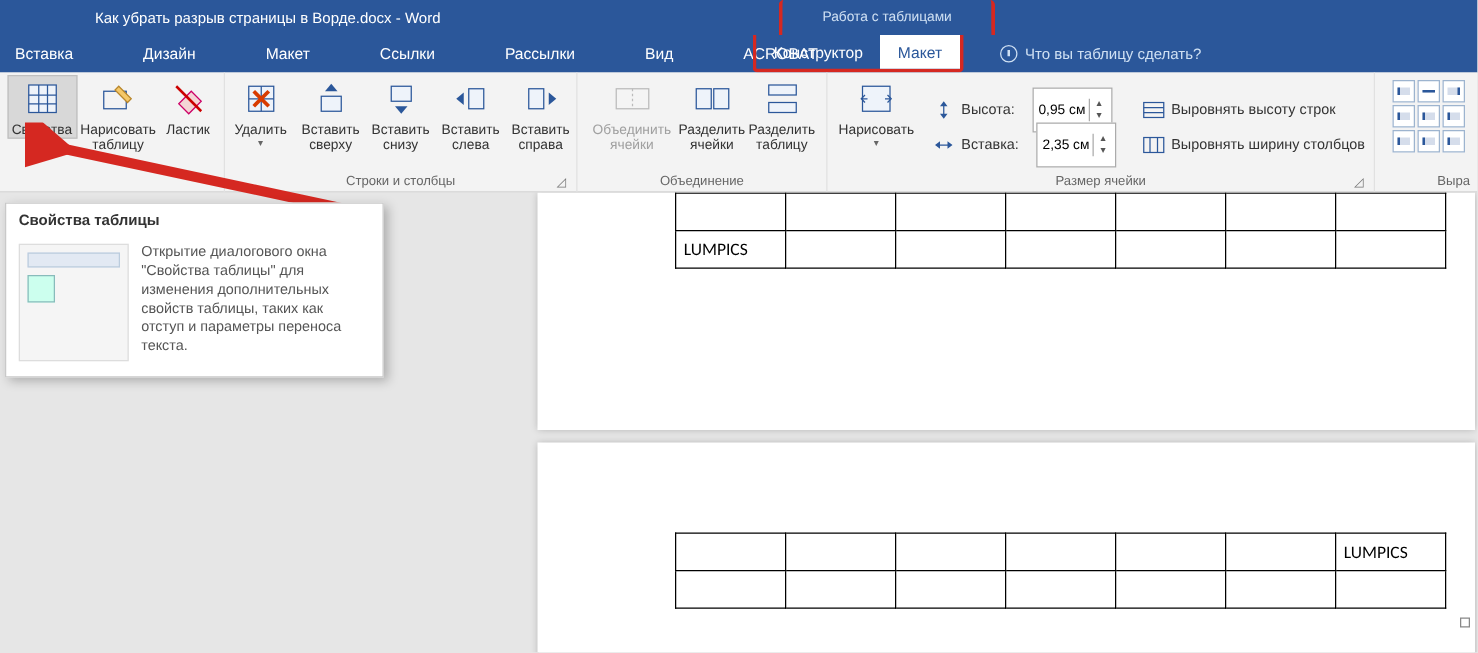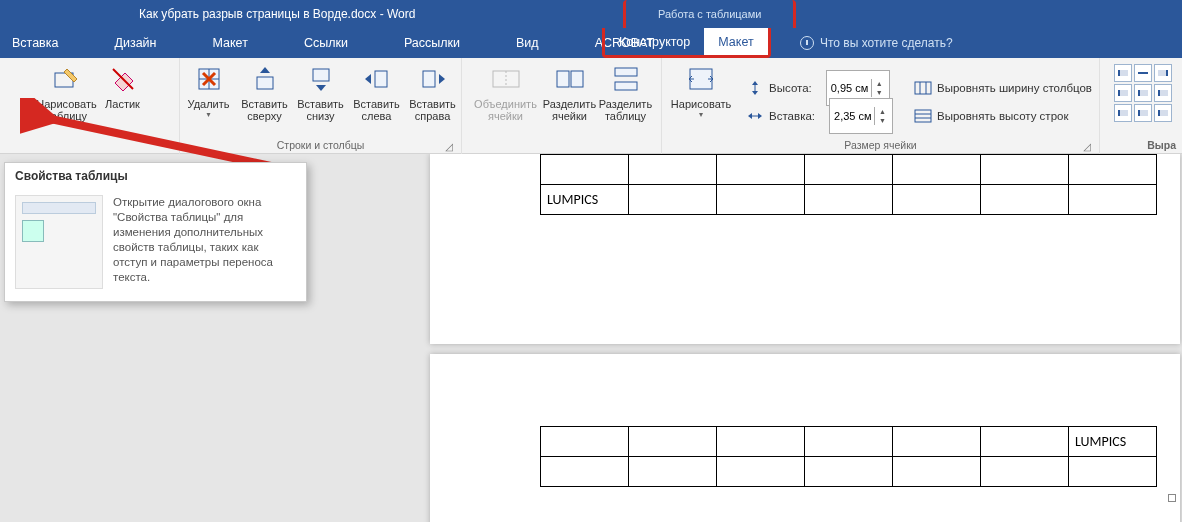--- a/index.html
+++ b/index.html
@@ -1,19 +1,19 @@
 <!DOCTYPE html>
 <html><head>
 <meta charset="utf-8">
 <style>
   * { box-sizing: border-box; font-family: "Segoe UI", Arial, sans-serif; }
   body { margin:0; width:1182px; height:522px; background:#e6e6e6; overflow:hidden; position:relative;}
   
   .titlebar { background:#2b579a; height:28px; color:#fff; display:flex; align-items:center;}
-  .title-text { flex:1; text-align:left; padding-left:108px; font-size:12px; white-space:nowrap;margin-left:31px;}
+  .title-text { flex:1; text-align:left; padding-left:76px; font-size:12px; white-space:nowrap;}
   .contextual { position:absolute; left:623px; top:0; height:28px; padding:0 32px; font-size:11px; display:flex; align-items:center; color:#cfe0f3; border:3px solid #d52821; border-bottom:none; border-top:none; border-radius:4px 4px 0 0;}
   
   .tabs { background:#2b579a; height:30px; display:flex; align-items:stretch; position:relative;gap:32px;}
   .tab { color:#fff; font-size:12.5px; padding:0 12px; display:flex; align-items:center; cursor:pointer;}
   .contextual-tabs { position:absolute; left:602px; top:0; height:30px; display:flex; border:3px solid #d52821; border-top:none; border-radius:0 0 4px 4px;}
   .ctab { color:#fff; font-size:12.5px; padding:0 14px; display:flex; align-items:center; cursor:pointer;}
   .ctab.active { background:#fff; color:#2b579a;}
   .tell-me { position:absolute; left:800px; top:0; height:30px; display:flex; align-items:center; color:#cfe0f3; font-size:12px;}
   .tell-me .bulb { width:14px; height:14px; border-radius:50%; border:1px solid #cfe0f3; margin-right:6px; position:relative;}
   .tell-me .bulb::after{content:""; position:absolute; left:5px; top:3px; width:2px; height:5px; background:#cfe0f3;}
@@ -75,28 +75,40 @@
   <div class="tab">Ссылки</div>
   <div class="tab">Рассылки</div>
   <div class="tab">Вид</div>
   <div class="tab">ACROBAT</div>
   <div class="contextual-tabs">
     <div class="ctab">Конструктор</div>
     <div class="ctab active">Макет</div>
   </div>
   <div class="tell-me">
     <span class="bulb"></span>
-    <span>Что вы хотите сделать?</span>
+    <span>Что вы таблицу сделать?</span>
   </div>
 </div>
 
 <div class="ribbon">
 
   <div class="group" style="width:180px">
     <div class="group-inner">
+      <div class="bigbtn sel">
+        <span class="ic">
+          <svg width="28" height="28">
+              <rect x="3" y="3" width="22" height="22" fill="#eef3fa" stroke="#2b579a"></rect>
+              <line x1="3" y1="11" x2="25" y2="11" stroke="#2b579a"></line>
+              <line x1="3" y1="18" x2="25" y2="18" stroke="#2b579a"></line>
+              <line x1="11" y1="3" x2="11" y2="25" stroke="#2b579a"></line>
+              <line x1="18" y1="3" x2="18" y2="25" stroke="#2b579a"></line>
+            </svg>
+        </span>
+        <span>Свойства</span>
+      </div>
       <div class="bigbtn" style="width:66px">
         <span class="ic">
           <svg width="28" height="28">
               <rect x="2" y="8" width="18" height="14" fill="none" stroke="#2b579a"></rect>
               <path d="M14 4 l10 10 -3 3 -10 -10 z" fill="#f4c869" stroke="#b8862b"></path>
             </svg>
         </span>
         <span style="white-space:pre-line">Нарисовать
 таблицу</span>
       </div>
@@ -201,20 +213,21 @@
         <span class="ic">
           <svg width="30" height="28">
               <rect x="4" y="3" width="22" height="8" fill="#eef3fa" stroke="#2b579a"></rect>
               <rect x="4" y="17" width="22" height="8" fill="#eef3fa" stroke="#2b579a"></rect>
             </svg>
         </span>
         <span style="white-space:pre-line">Разделить
 таблицу</span>
       </div>
     </div>
+    <div class="group-label">Объединение</div>
   </div>
 
   <div class="group" style="width:438px">
     <div class="group-inner" style="align-items:stretch;">
       <div class="bigbtn" style="width:72px">
         <span class="ic">
           <svg width="30" height="28">
               <rect x="4" y="4" width="22" height="20" fill="#eef3fa" stroke="#2b579a"></rect>
               <path d="M8 14 l-4 0 M26 14 l-4 0" stroke="#2b579a"></path>
               <path d="M6 11 l-3 3 3 3 M24 11 l3 3 -3 3" stroke="#2b579a" fill="none"></path>
@@ -255,36 +268,36 @@
                 <span>▼</span>
               </span>
           </span>
         </div>
       </div>
       <div style="display:flex; flex-direction:column; justify-content:center; gap:6px; padding:6px 4px 0 14px;">
         <div class="smallrow">
           <span class="sic">
               <svg width="18" height="14">
                 <rect x="1" y="1" width="16" height="12" fill="none" stroke="#2b579a"></rect>
+                <line x1="1" y1="5" x2="17" y2="5" stroke="#2b579a"></line>
+                <line x1="1" y1="9" x2="17" y2="9" stroke="#2b579a"></line>
+              </svg>
+            </span>
+          <span>Выровнять высоту строк</span>
+        </div>
+        <div class="smallrow">
+          <span class="sic">
+              <svg width="18" height="14">
+                <rect x="1" y="1" width="16" height="12" fill="none" stroke="#2b579a"></rect>
                 <line x1="6" y1="1" x2="6" y2="13" stroke="#2b579a"></line>
                 <line x1="12" y1="1" x2="12" y2="13" stroke="#2b579a"></line>
               </svg>
             </span>
           <span>Выровнять ширину столбцов</span>
         </div>
-        <div class="smallrow">
-          <span class="sic">
-              <svg width="18" height="14">
-                <rect x="1" y="1" width="16" height="12" fill="none" stroke="#2b579a"></rect>
-                <line x1="1" y1="5" x2="17" y2="5" stroke="#2b579a"></line>
-                <line x1="1" y1="9" x2="17" y2="9" stroke="#2b579a"></line>
-              </svg>
-            </span>
-          <span>Выровнять высоту строк</span>
-        </div>
       </div>
     </div>
     <div class="group-label">
       <span>Размер ячейки</span>
       <span class="dlg-launch">◿</span>
     </div>
   </div>
 
   <div class="group" style="width:82px; border-right:none;">
     <div class="group-inner" style="padding:4px 0 0 4px;">
@@ -311,21 +324,21 @@
             <span></span>
           </div>
         <div class="cell">
             <span></span>
           </div>
         <div class="cell">
             <span></span>
           </div>
       </div>
     </div>
-    <div class="group-label" style="text-align:right; padding-right:2px;font-weight:bold;">Выра</div>
+    <div class="group-label" style="text-align:right; padding-right:2px;">Выра</div>
   </div>
 
 </div>
 
 <svg class="arrow" viewBox="0 0 270 80">
   <defs>
       <marker id="ah" markerWidth="14" markerHeight="14" refX="3" refY="7" orient="auto">
         <path d="M12 1 L1 7 L12 13 z" fill="#d52821"></path>
       </marker>
     </defs>

